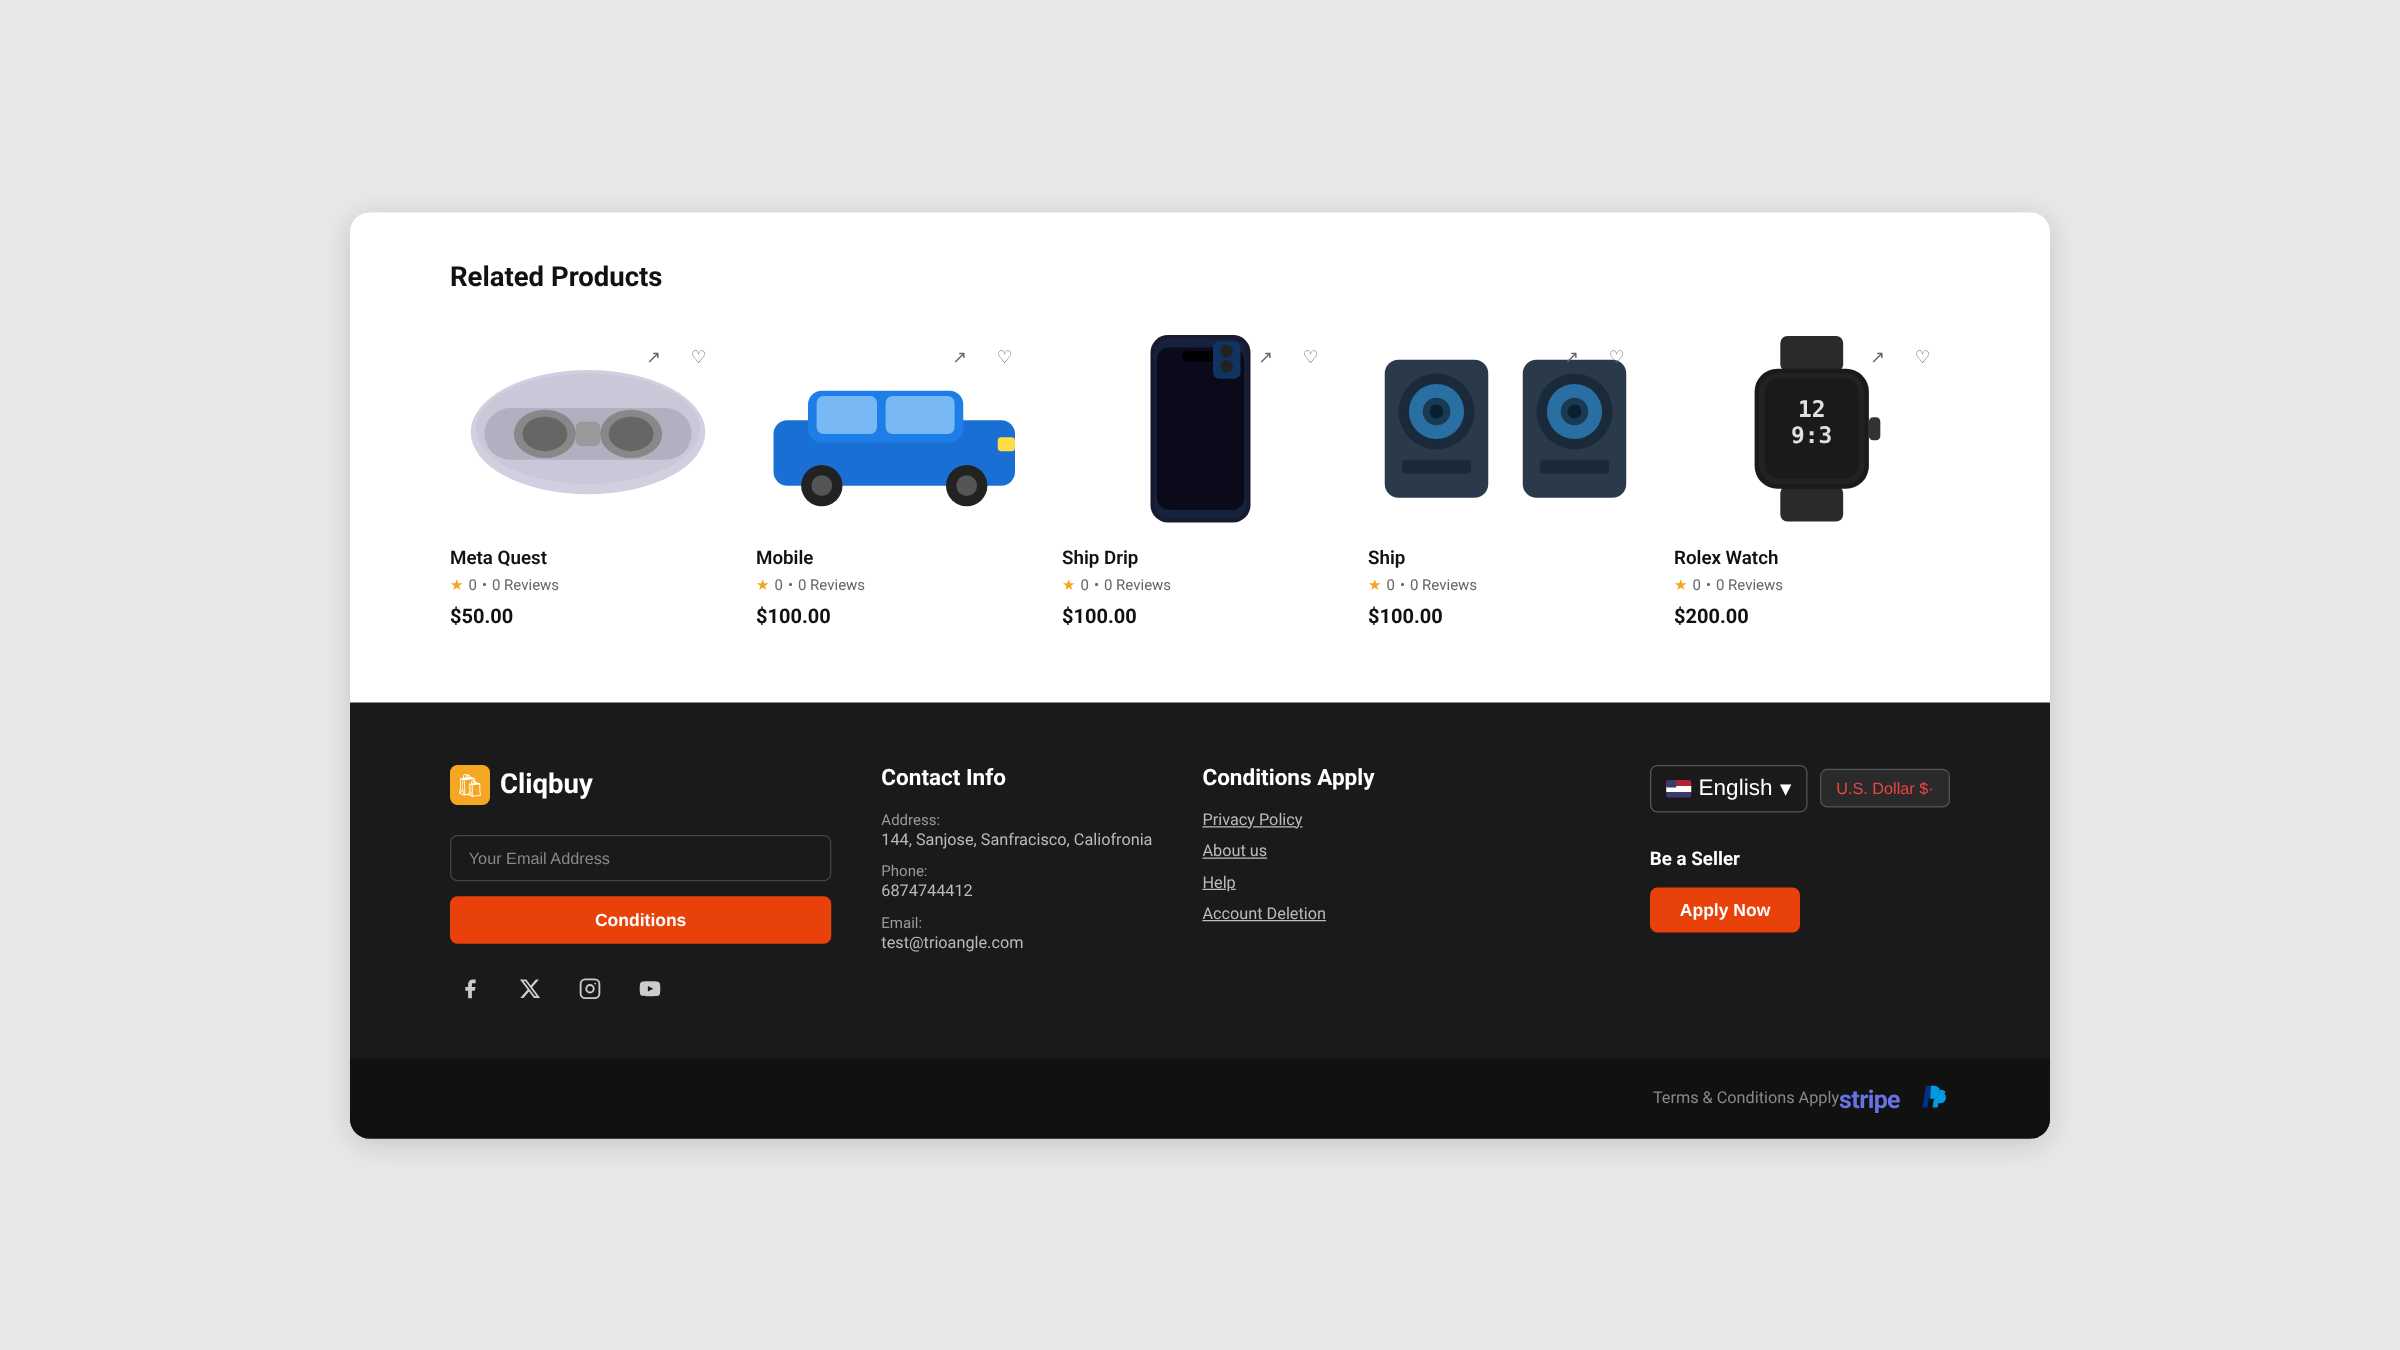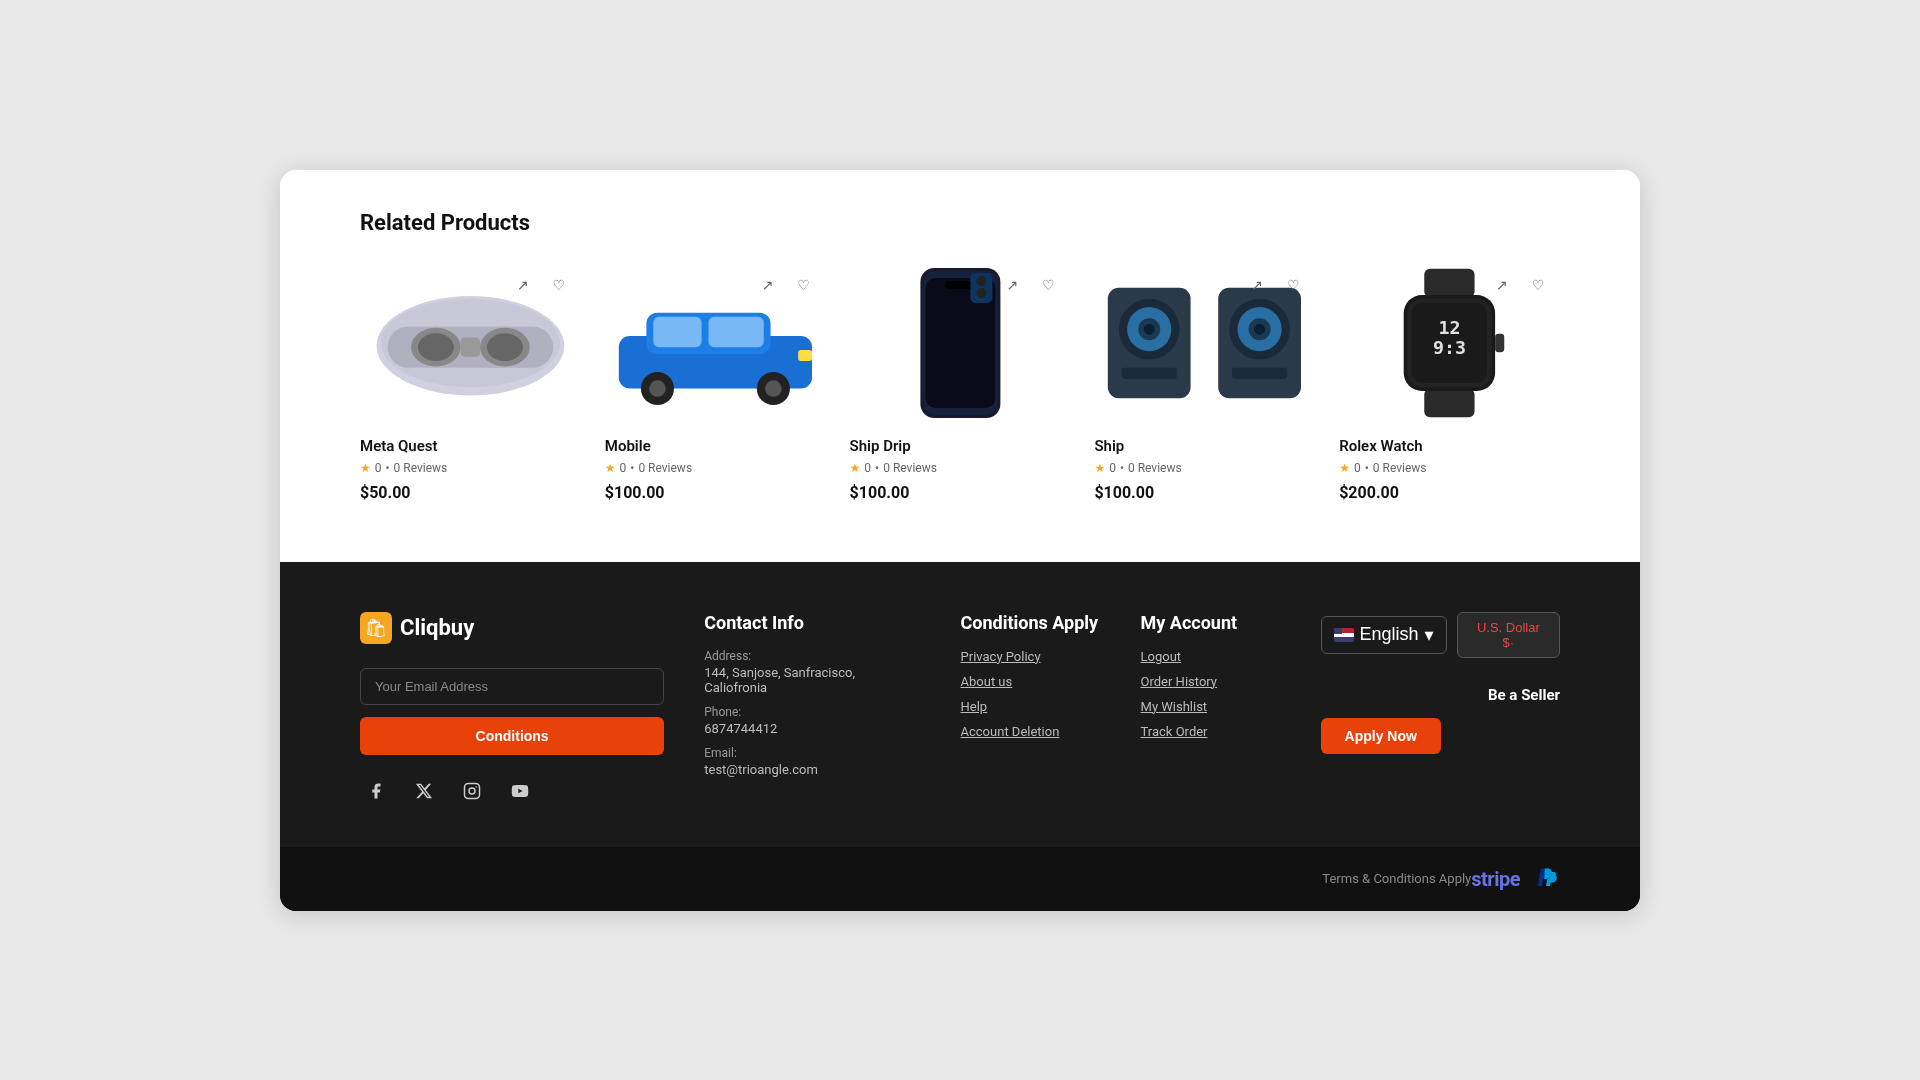--- a/index.html
+++ b/index.html
@@ -230,21 +230,20 @@
       border-radius: 6px;
       color: #ef4444;
       font-size: 13px;
       cursor: pointer;
     }
     .be-seller-title {
       font-size: 15px;
       font-weight: 700;
       color: #fff;
       margin-bottom: 14px;
-      text-align: right;
     }
     .apply-btn {
       padding: 10px 24px;
       background: #e8420a;
       color: #fff;
       border: none;
       border-radius: 6px;
       font-size: 14px;
       font-weight: 600;
       cursor: pointer;
@@ -504,27 +503,20 @@
       </div>
 
       <div class="footer-col">
         <p class="footer-col-title">Conditions Apply</p>
         <a class="footer-col-item" href="#">Privacy Policy</a>
         <a class="footer-col-item" href="#">About us</a>
         <a class="footer-col-item" href="#">Help</a>
         <a class="footer-col-item" href="#">Account Deletion</a>
       </div>
 
-      <div class="footer-col">
-        <p class="footer-col-title">My Account</p>
-        <a class="footer-col-item" href="#">Logout</a>
-        <a class="footer-col-item" href="#">Order History</a>
-        <a class="footer-col-item" href="#">My Wishlist</a>
-        <a class="footer-col-item" href="#">Track Order</a>
-      </div>
 
       <div class="footer-right">
         <div class="lang-currency-row">
           <button class="lang-btn">
             <span class="flag-icon"></span>
             <span>English</span>
             <span> ▾</span>
           </button>
           <button class="currency-btn">U.S. Dollar $·</button>
         </div>

